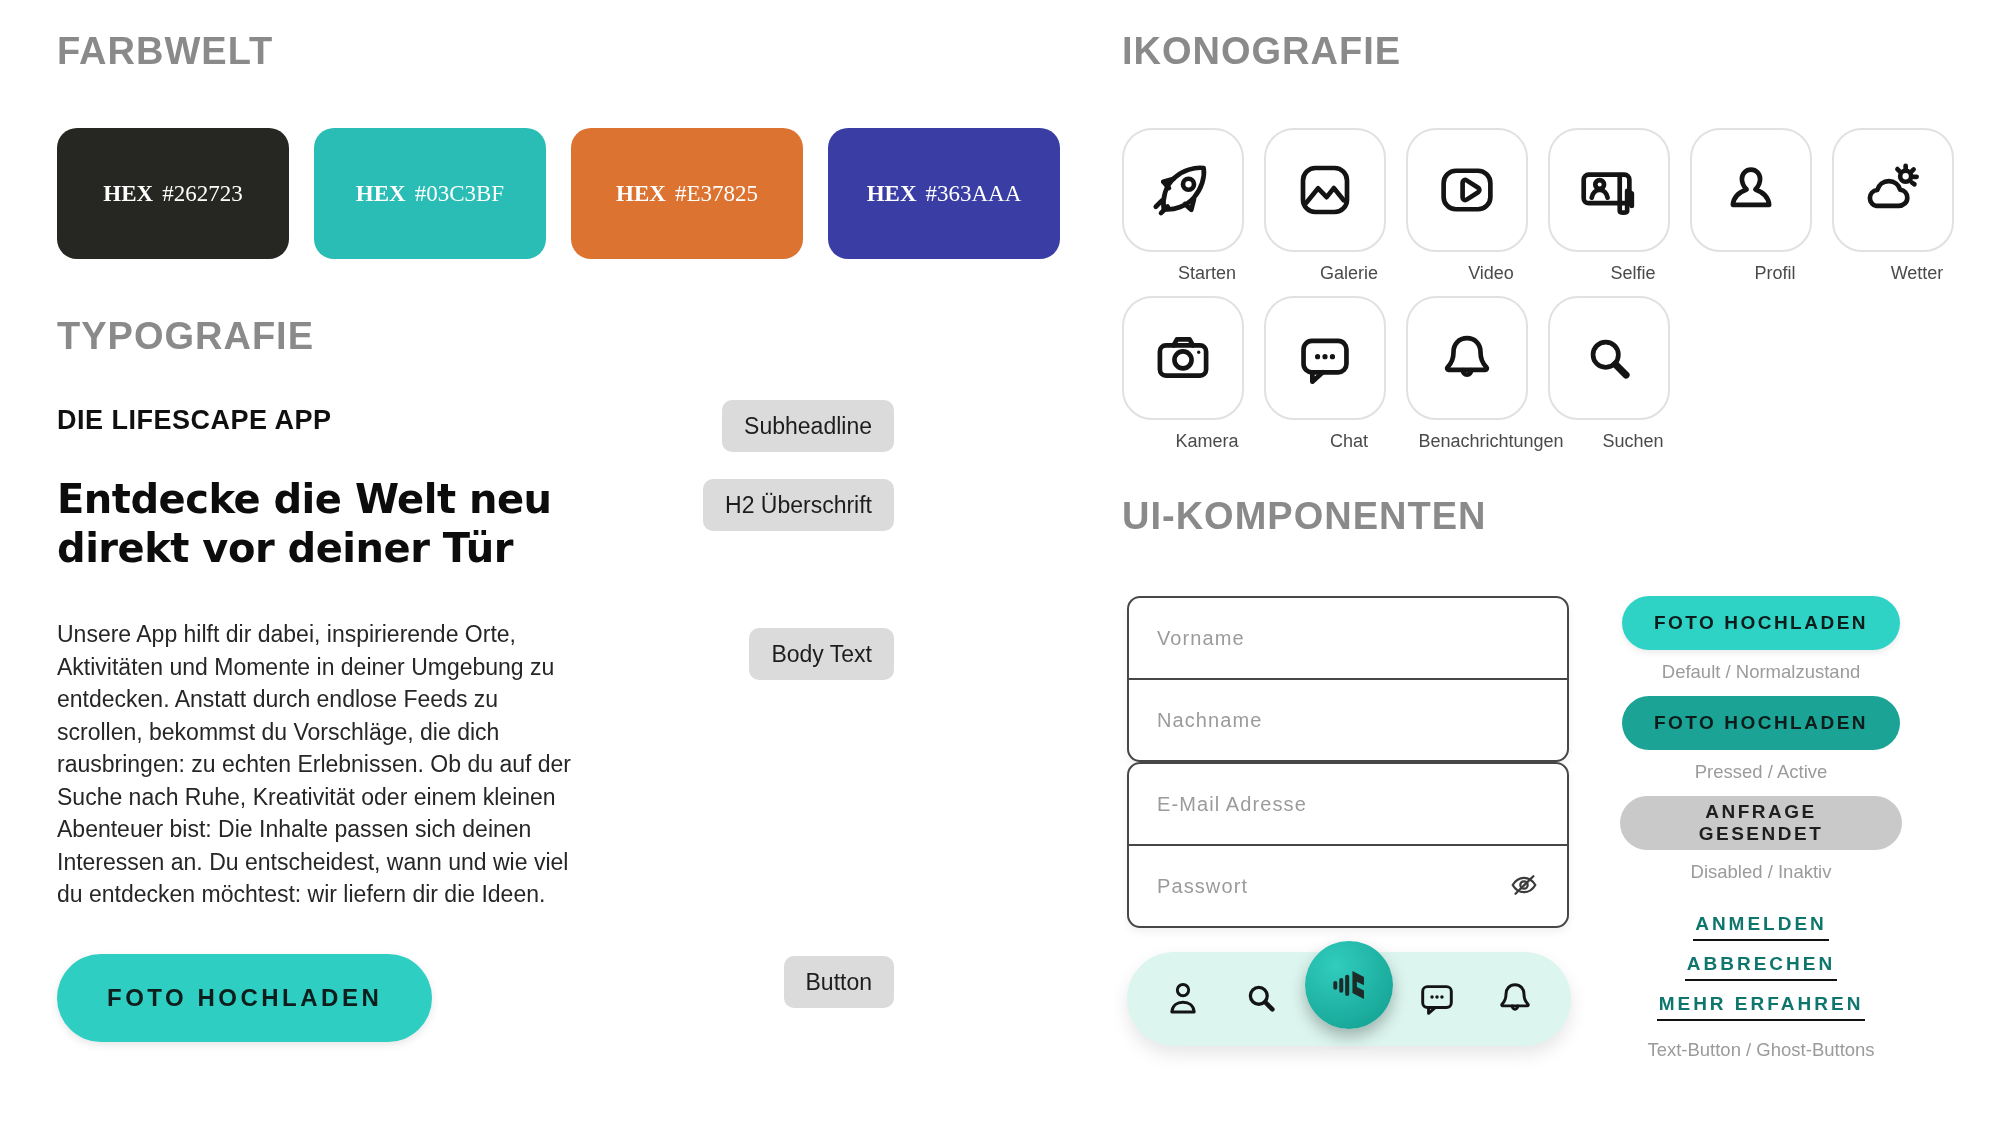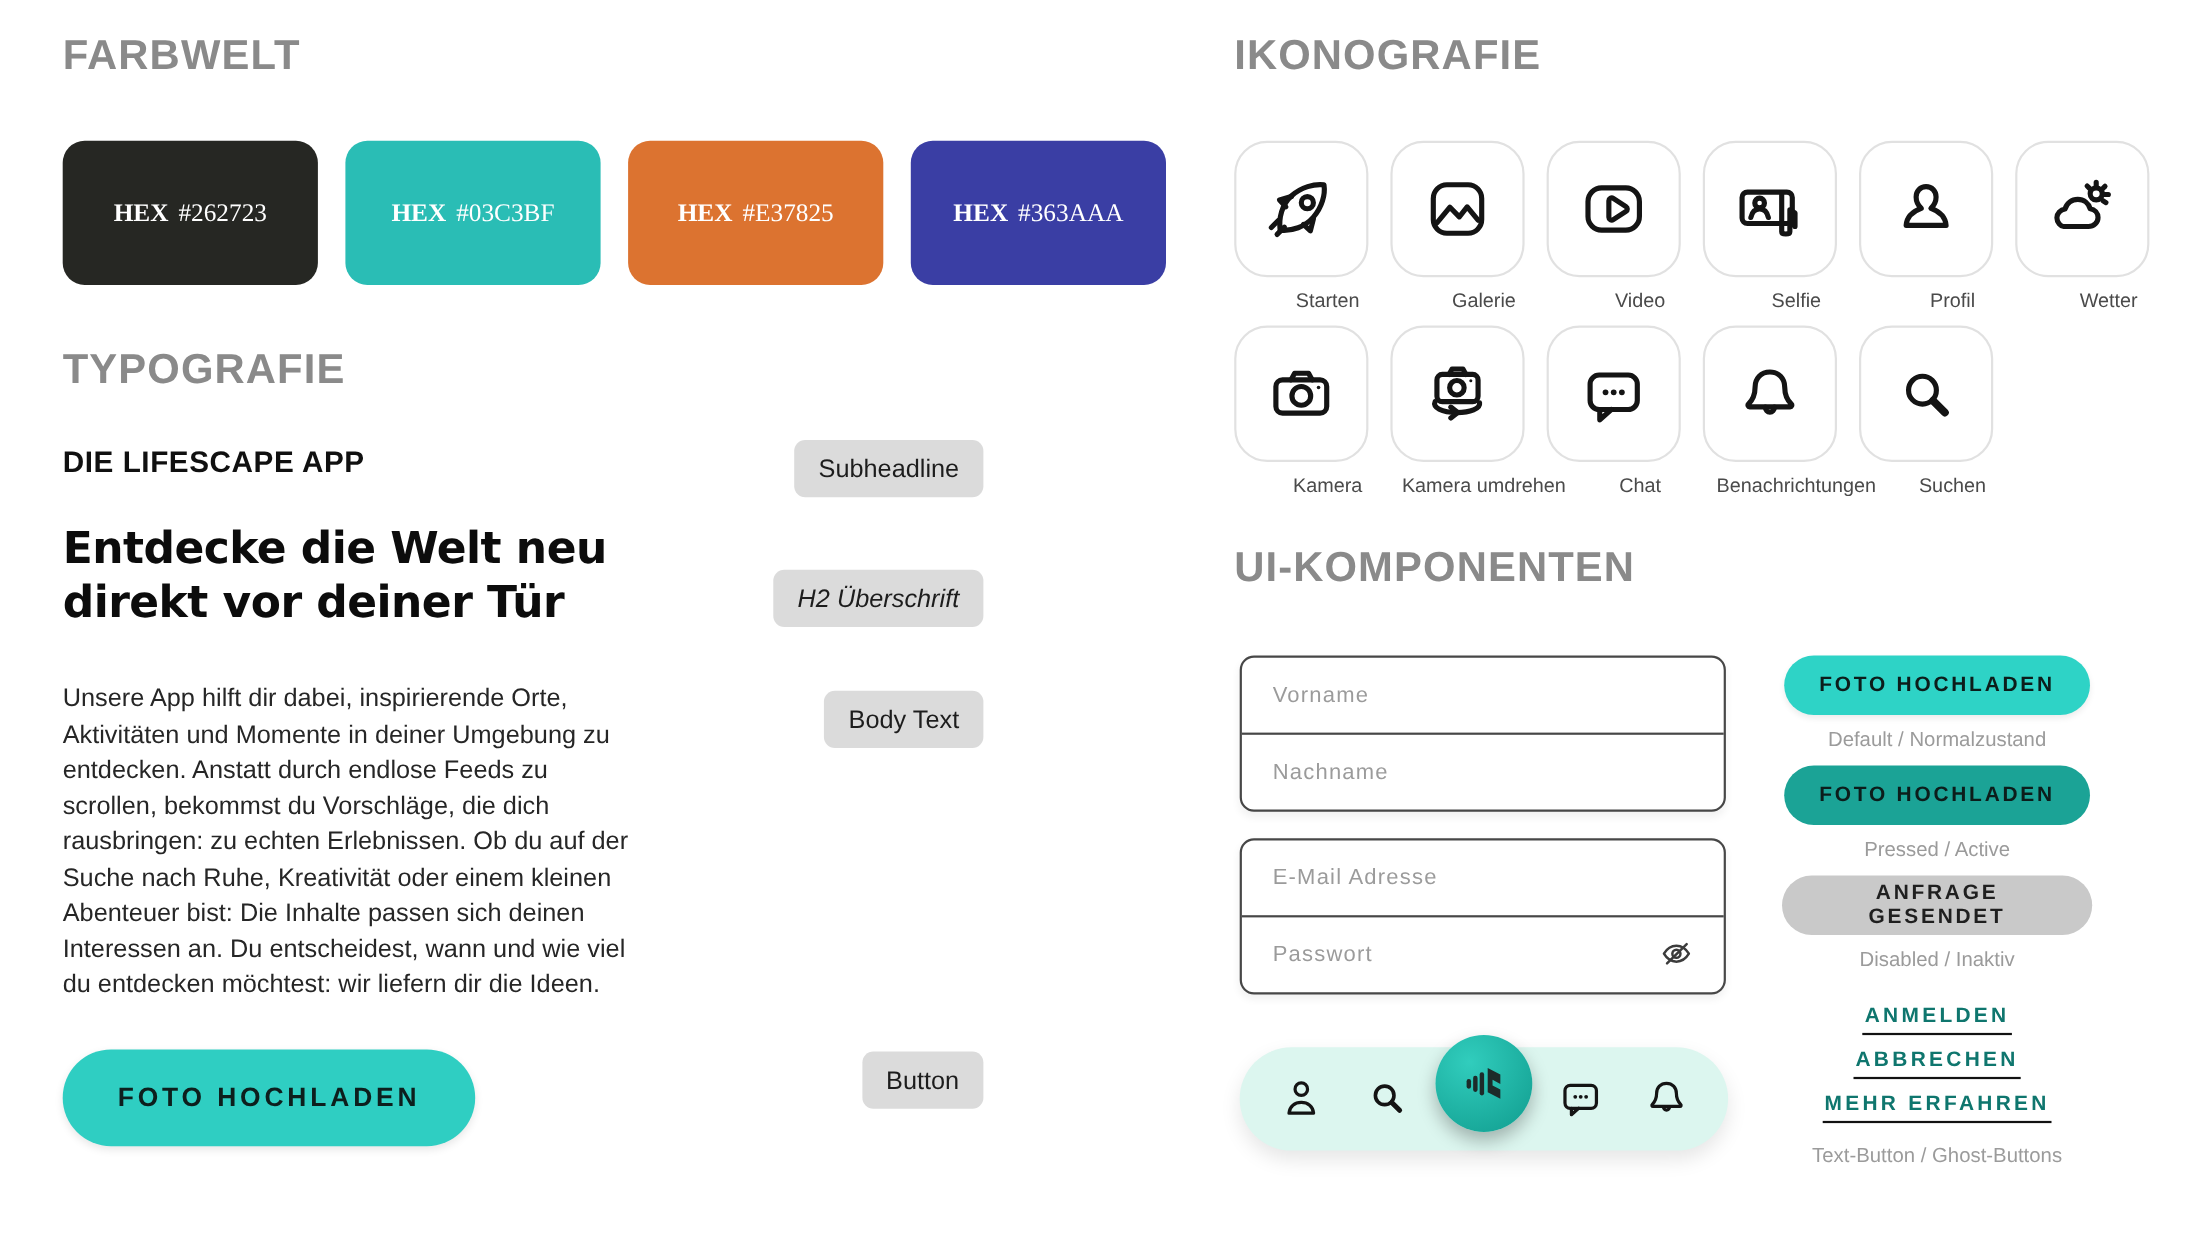--- a/index.html
+++ b/index.html
@@ -24,38 +24,38 @@
              font-size:40px;line-height:49px;font-weight:800;color:#0c0c0c;white-space:pre-line;letter-spacing:-.5px;}
   .body-sample{position:absolute;left:57px;top:618px;width:700px;font-size:23px;line-height:32.5px;
                color:#262626;white-space:pre-line;}
   .cta{position:absolute;left:57px;top:954px;height:88px;padding:0 50px;border:none;border-radius:46px;
        background:#2fcec2;display:flex;align-items:center;justify-content:center;font-family:"Liberation Sans",sans-serif;
        font-size:24px;font-weight:700;letter-spacing:3.5px;color:#0d1f1d;box-shadow:0 3px 8px rgba(0,0,0,.10);cursor:pointer;}
 
   
   .chip{position:absolute;right:1116px;height:52px;line-height:52px;padding:0 22px;background:#dbdbdb;
         border-radius:10px;font-size:23px;color:#1d1d1d;white-space:nowrap;}
-  .chip-sub{top:400px;}.chip-h2{top:518px;font-style:italic;}.chip-body{top:628px;}.chip-btn{top:956px;}
+  .chip-sub{top:400px;}.chip-h2{top:479px;}.chip-body{top:628px;}.chip-btn{top:956px;}
 
   
   .icon-grid{position:absolute;left:1122px;top:128px;display:grid;grid-template-columns:repeat(6,122px);
              column-gap:20px;row-gap:12px;}
   .icon-fig{display:flex;flex-direction:column;align-items:center;}
   .icon-card{width:122px;height:124px;border:2px solid #e1e1e1;border-radius:30px;background:#fff;
              display:flex;align-items:center;justify-content:center;box-sizing:border-box;}
   .icon-card svg{width:66px;height:66px;}
   .icon-cap{margin-top:10px;font-size:18px;line-height:22px;color:#4a4a4a;white-space:nowrap;margin-left:48px;}
   .oline{fill:none;stroke:#141414;stroke-width:1.7;stroke-linecap:round;stroke-linejoin:round;}
   .ofill{fill:#141414;stroke:none;}
 
   
   .form-group{position:absolute;left:1127px;width:442px;border:2.5px solid #474747;border-radius:13px;
               background:#fff;box-sizing:border-box;box-shadow:0 4px 8px rgba(0,0,0,.06);}
   .fg1{top:596px;}.fg2{top:762px;}
-  .form-row{height:68px;display:flex;align-items:center;padding:0 26px;}
+  .form-row{height:80px;display:flex;align-items:center;padding:0 26px;}
   .form-row + .form-row{border-top:2.5px solid #474747;}
   .form-row input{border:none;outline:none;flex:1;font-family:"Liberation Sans",sans-serif;
                   font-size:20px;letter-spacing:1.1px;color:#333;background:transparent;}
   .form-row input::placeholder{color:#9b9b9b;}
   .eye-btn{border:none;background:none;padding:0;cursor:pointer;display:flex;align-items:center;}
   .eye-btn svg{width:34px;height:34px;}
 
   
   .states-col{position:absolute;left:1620px;top:596px;width:282px;display:flex;flex-direction:column;align-items:center;}
   .pill{height:54px;border:none;border-radius:28px;display:flex;align-items:center;justify-content:center;
@@ -219,35 +219,20 @@
           <rect x="3.6" y="7.4" width="16.8" height="11" rx="2.2"></rect>
           <path d="M8.6 7.4l1.2-2.2h4.6l1.2 2.2"></path>
           <circle cx="12" cy="12.7" r="3.1"></circle>
           <circle class="ofill" cx="17.7" cy="9.9" r=".6"></circle>
         </g>
           </svg>
       </div>
       <div class="icon-cap">Kamera</div>
     </div>
 
-    <div class="icon-fig">
-      <div class="icon-card">
-        <svg viewBox="0 0 24 24">
-            <g class="oline">
-          <rect x="5.2" y="5.6" width="13.6" height="9" rx="1.8"></rect>
-          <path d="M9.2 5.6l1-1.8h3.6l1 1.8"></path>
-          <circle cx="11.8" cy="10" r="2.4"></circle>
-          <circle class="ofill" cx="16.4" cy="7.7" r=".5"></circle>
-          <path d="M4.6 14.6c-1 1.9 2.2 3.6 7.2 3.6 4.4 0 7.8-1.3 7.5-3.2"></path>
-          <path d="M9.8 16.4l2.3 1.8-2.3 1.8"></path>
-        </g>
-          </svg>
-      </div>
-      <div class="icon-cap">Kamera umdrehen</div>
-    </div>
 
     <div class="icon-fig">
       <div class="icon-card">
         <svg viewBox="0 0 24 24">
             <g class="oline">
           <rect x="4.2" y="5.8" width="15.6" height="11.4" rx="3"></rect>
           <path d="M7.4 17.2v3.4l3.8-3.4"></path>
           <circle class="ofill" cx="9.3" cy="11.5" r=".95"></circle>
           <circle class="ofill" cx="12" cy="11.5" r=".95"></circle>
           <circle class="ofill" cx="14.7" cy="11.5" r=".95"></circle>

